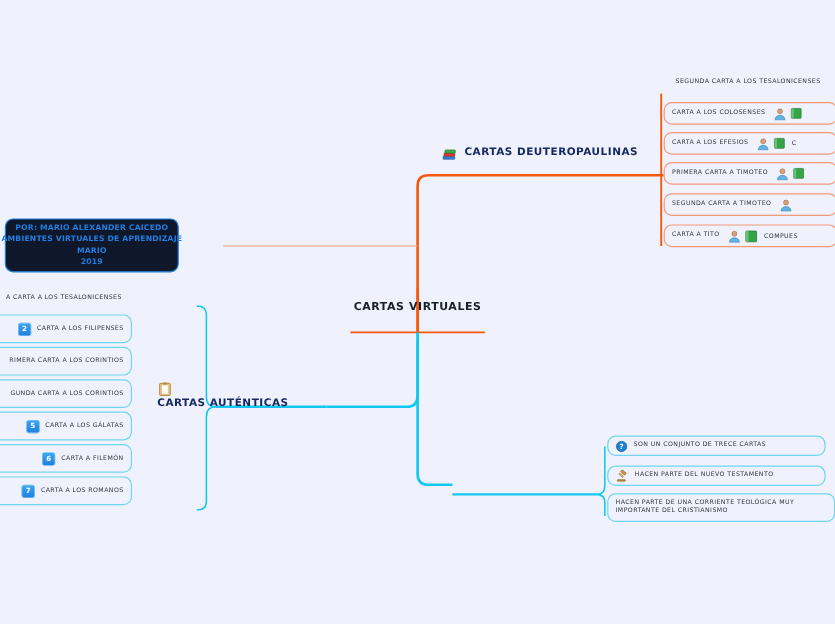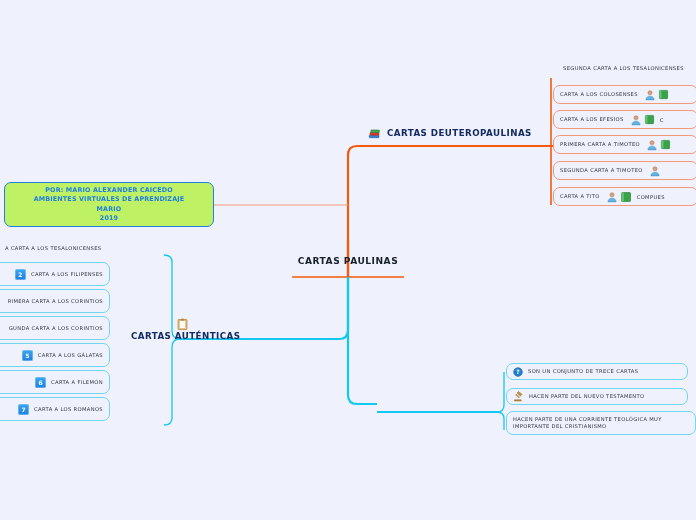--- a/index.html
+++ b/index.html
@@ -11,30 +11,30 @@
     position:relative;
   }
   #canvas{position:absolute;left:0;top:0;width:696px;height:520px;}
   svg.links{position:absolute;left:0;top:0;width:696px;height:520px;pointer-events:none;}
 
   
   .node{
     position:absolute;
     box-sizing:border-box;
     display:flex;
-    align-items:center;
+    align-items:flex-start;
     white-space:nowrap;
   }
 
   
   .author-box{
-    left:4px;top:182px;width:210px;height:45px;
+    left:4px;top:182px;width:145px;height:45px;
     border:1.5px solid #1f7fe0;
     border-radius:7px;
-    background:#bef264;
+    background:#0f172a;
     display:flex;align-items:center;justify-content:center;
     text-align:center;
     padding:2px 4px;
   }
   .author-text{
     color:#1f7fe0;
     font-size:6.4px;
     font-weight:bold;
     line-height:9.2px;
     letter-spacing:.15px;
@@ -119,21 +119,21 @@
   <div class="node author-box">
     <div class="author-text">
       <div>POR: MARIO ALEXANDER CAICEDO</div>
       <div>AMBIENTES VIRTUALES DE APRENDIZAJE</div>
       <div>MARIO</div>
       <div>2019</div>
     </div>
   </div>
 
   <div class="node central">
-    <span class="central-label">CARTAS PAULINAS</span>
+    <span class="central-label">CARTAS VIRTUALES</span>
   </div>
 
   <div class="node lvl1" style="left:368px;top:122px;">
     <span class="ic">
       <svg width="13" height="13" viewBox="0 0 16 16">
         <rect x="1.5" y="10" width="12" height="3.2" rx=".6" fill="#2f7fd6" stroke="#1b4f88" stroke-width=".6"></rect>
         <rect x="2.5" y="6.8" width="11" height="3.2" rx=".6" fill="#e03a2f" stroke="#9a1f18" stroke-width=".6"></rect>
         <rect x="3.5" y="3.6" width="10.5" height="3.3" rx=".6" fill="#3faa4b" stroke="#1f6b28" stroke-width=".6"></rect>
       </svg>
     </span>

